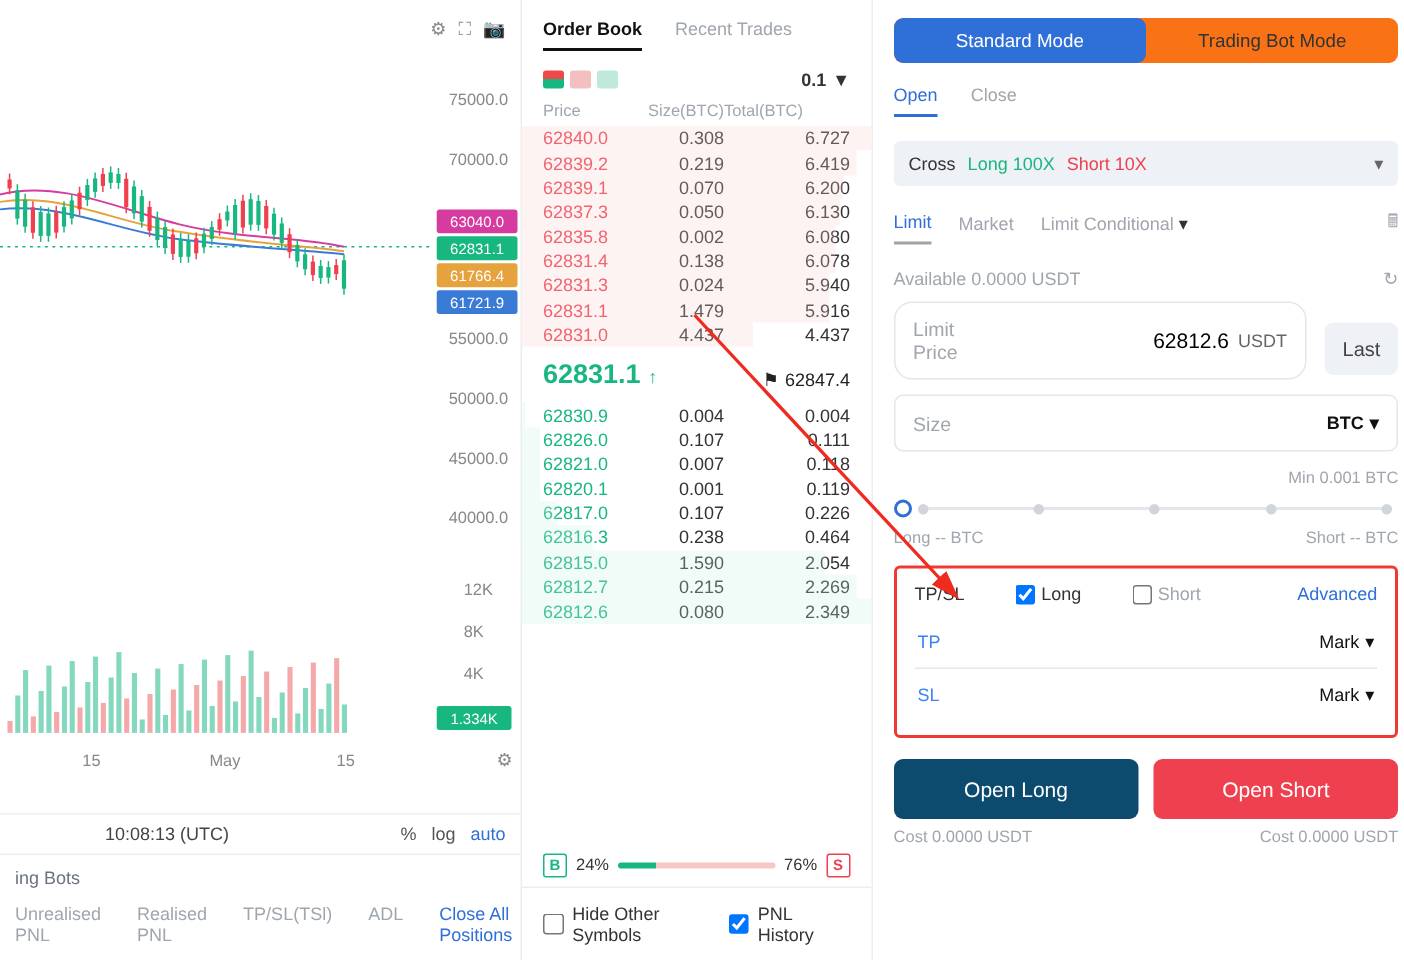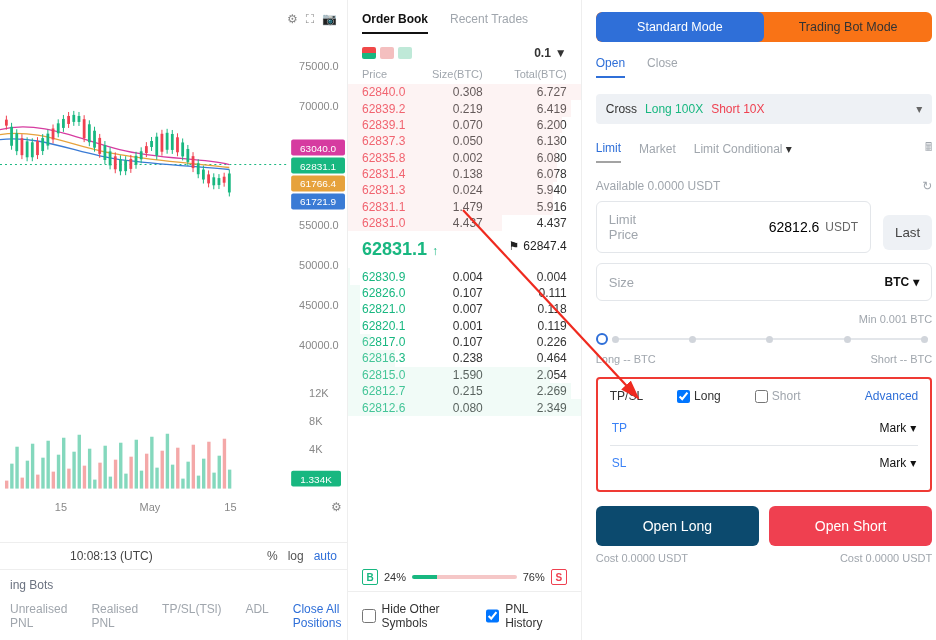--- a/index.html
+++ b/index.html
@@ -25,32 +25,32 @@
   .ob-toolbar { display:flex; align-items:center; justify-content:space-between; padding:4px 14px 4px;}
   .ob-icons { display:flex; gap:4px;}
   .ob-icons span { width:14px; height:12px; display:inline-block; border-radius:2px;}
   .ob-icons .i1 { background:linear-gradient(#f04848 50%,#18b780 50%);}
   .ob-icons .i2 { background:#f4bfbf;}
   .ob-icons .i3 { background:#bfe9d8;}
   .ob-step { color:#333; font-weight:600; display:flex; align-items:center; gap:4px; cursor:pointer;}
   .ob-hdr { display:flex; padding:4px 14px; color:#a0a6ad; font-size:11px;}
   .ob-hdr div:nth-child(1){ width:70px;}
   .ob-hdr div:nth-child(2){ flex:1; text-align:right;}
-  .ob-hdr div:nth-child(3){ width:84px; text-align:right;}
+  .ob-hdr div:nth-child(3){ width:84px; }
   .ob-body { flex:1; overflow:hidden; display:flex; flex-direction:column;}
   .ob-row { display:flex; padding:1.2px 14px; font-size:12px; position:relative;}
   .ob-row .p { width:70px;}
   .ob-row .s { flex:1; text-align:right; }
   .ob-row .t { width:84px; text-align:right;}
   .ob-row.ask .p { color:#ef4050;}
   .ob-row.bid .p { color:#18b780;}
   .depth-bar { position:absolute; top:0; bottom:0; left:0; opacity:0.25;}
   .ask .depth-bar { background:#f9d0d0;}
   .bid .depth-bar { background:#c9efe1;}
-  .ob-mid { display:flex; align-items:flex-start; justify-content:space-between; padding:8px 14px;gap:38px; }
+  .ob-mid { display:flex; align-items:flex-end; justify-content:space-between; padding:8px 14px;gap:38px; }
   .ob-mid .last { color:#18b780; font-weight:700; font-size:18px;}
   .ob-mid .mark { font-size:12px; color:#222; display:flex; align-items:center; gap:4px;}
   .ob-ratio { display:flex; align-items:center; gap:6px; padding:6px 14px; font-size:11px;}
   .ob-ratio .badge { display:inline-flex; align-items:center; justify-content:center; width:16px; height:16px; border:1px solid; border-radius:2px; font-size:10px; font-weight:600;}
   .ob-ratio .b { color:#18b780; border-color:#18b780;}
   .ob-ratio .s { color:#ef4050; border-color:#ef4050;}
   .ob-ratio .bar { flex:1; height:4px; border-radius:2px; background:linear-gradient(to right,#18b780 0 24%,#f5c7c7 24% 100%);}
   .hide-row { display:flex; align-items:center; justify-content:space-between; padding:10px 14px; font-size:12px; color:#333; border-top:1px solid #eee;}
   .hide-row label { display:flex; align-items:center; gap:6px;}
   .hide-row input[type=checkbox]{ width:14px; height:14px;}
@@ -516,21 +516,21 @@
       <span class="calc-icon">🖩</span>
     </div>
     <div class="avail">
       <span>
         <span>Available</span>
         <span>0.0000 USDT</span>
       </span>
       <span>↻</span>
     </div>
     <div class="row-flex">
-      <div class="field" style="flex:1;">
+      <div class="field" style="flex:1;border-radius:12px;">
         <span class="label">Limit Price</span>
         <input value="62812.6" style="">
         <span class="unit">USDT</span>
       </div>
       <button class="last-btn">Last</button>
     </div>
     <div class="field">
       <span class="label">Size</span>
       <input style="text-align: right;">
       <span class="btc">

